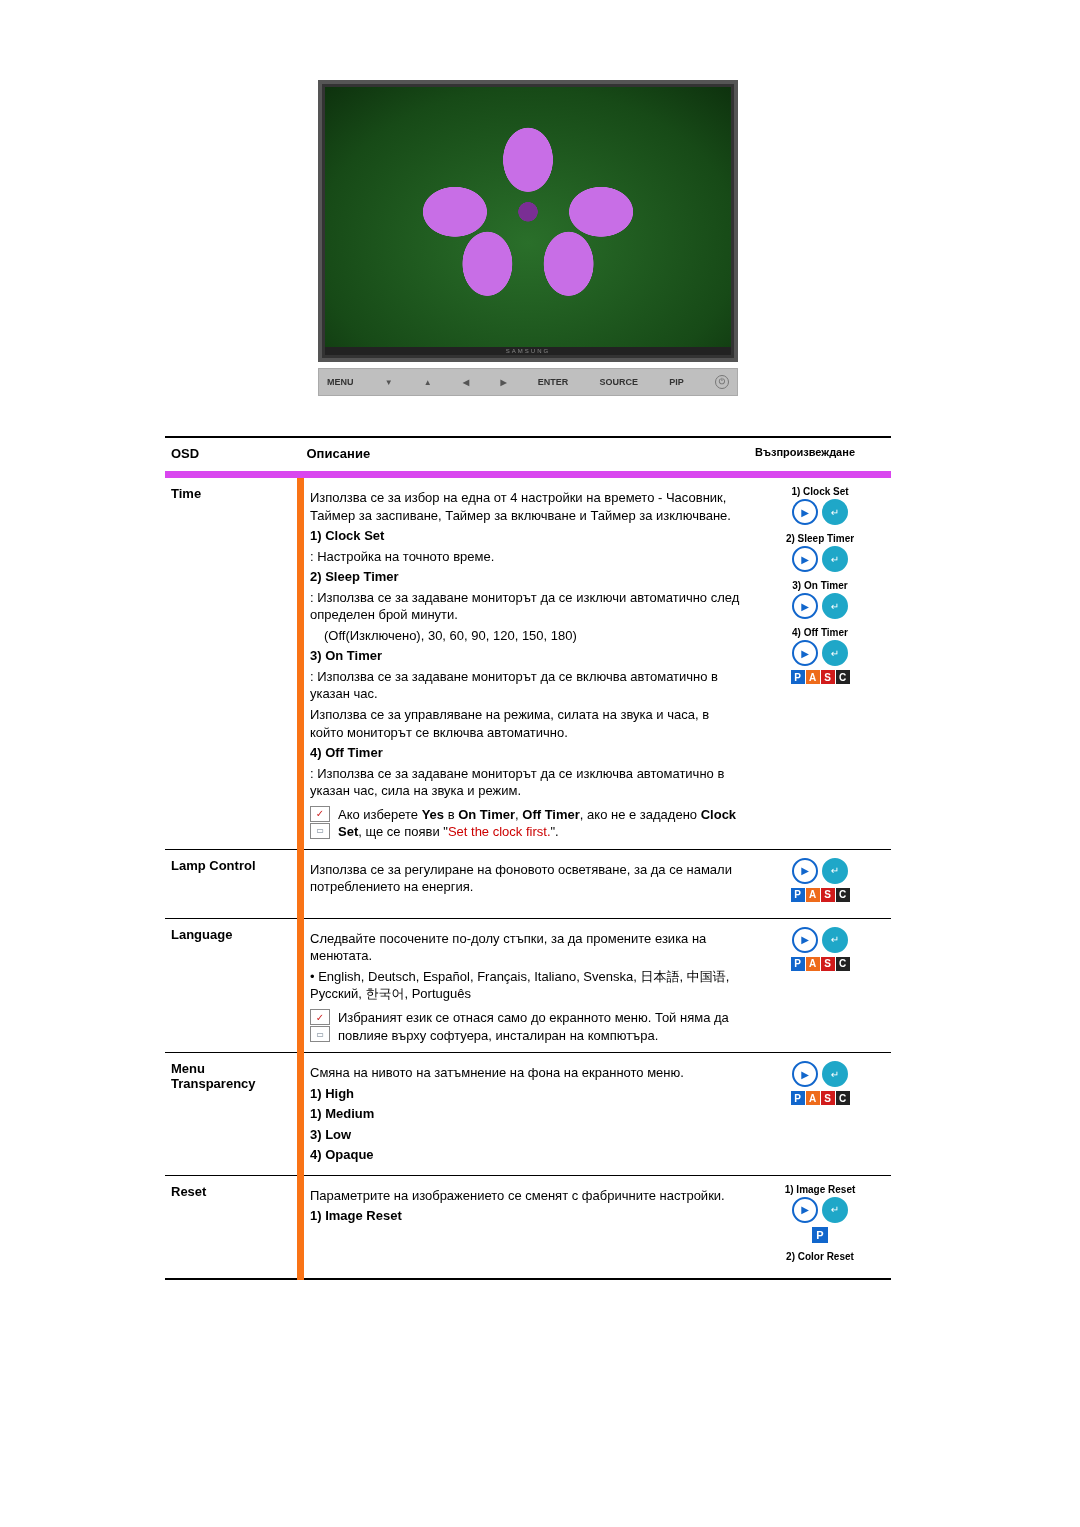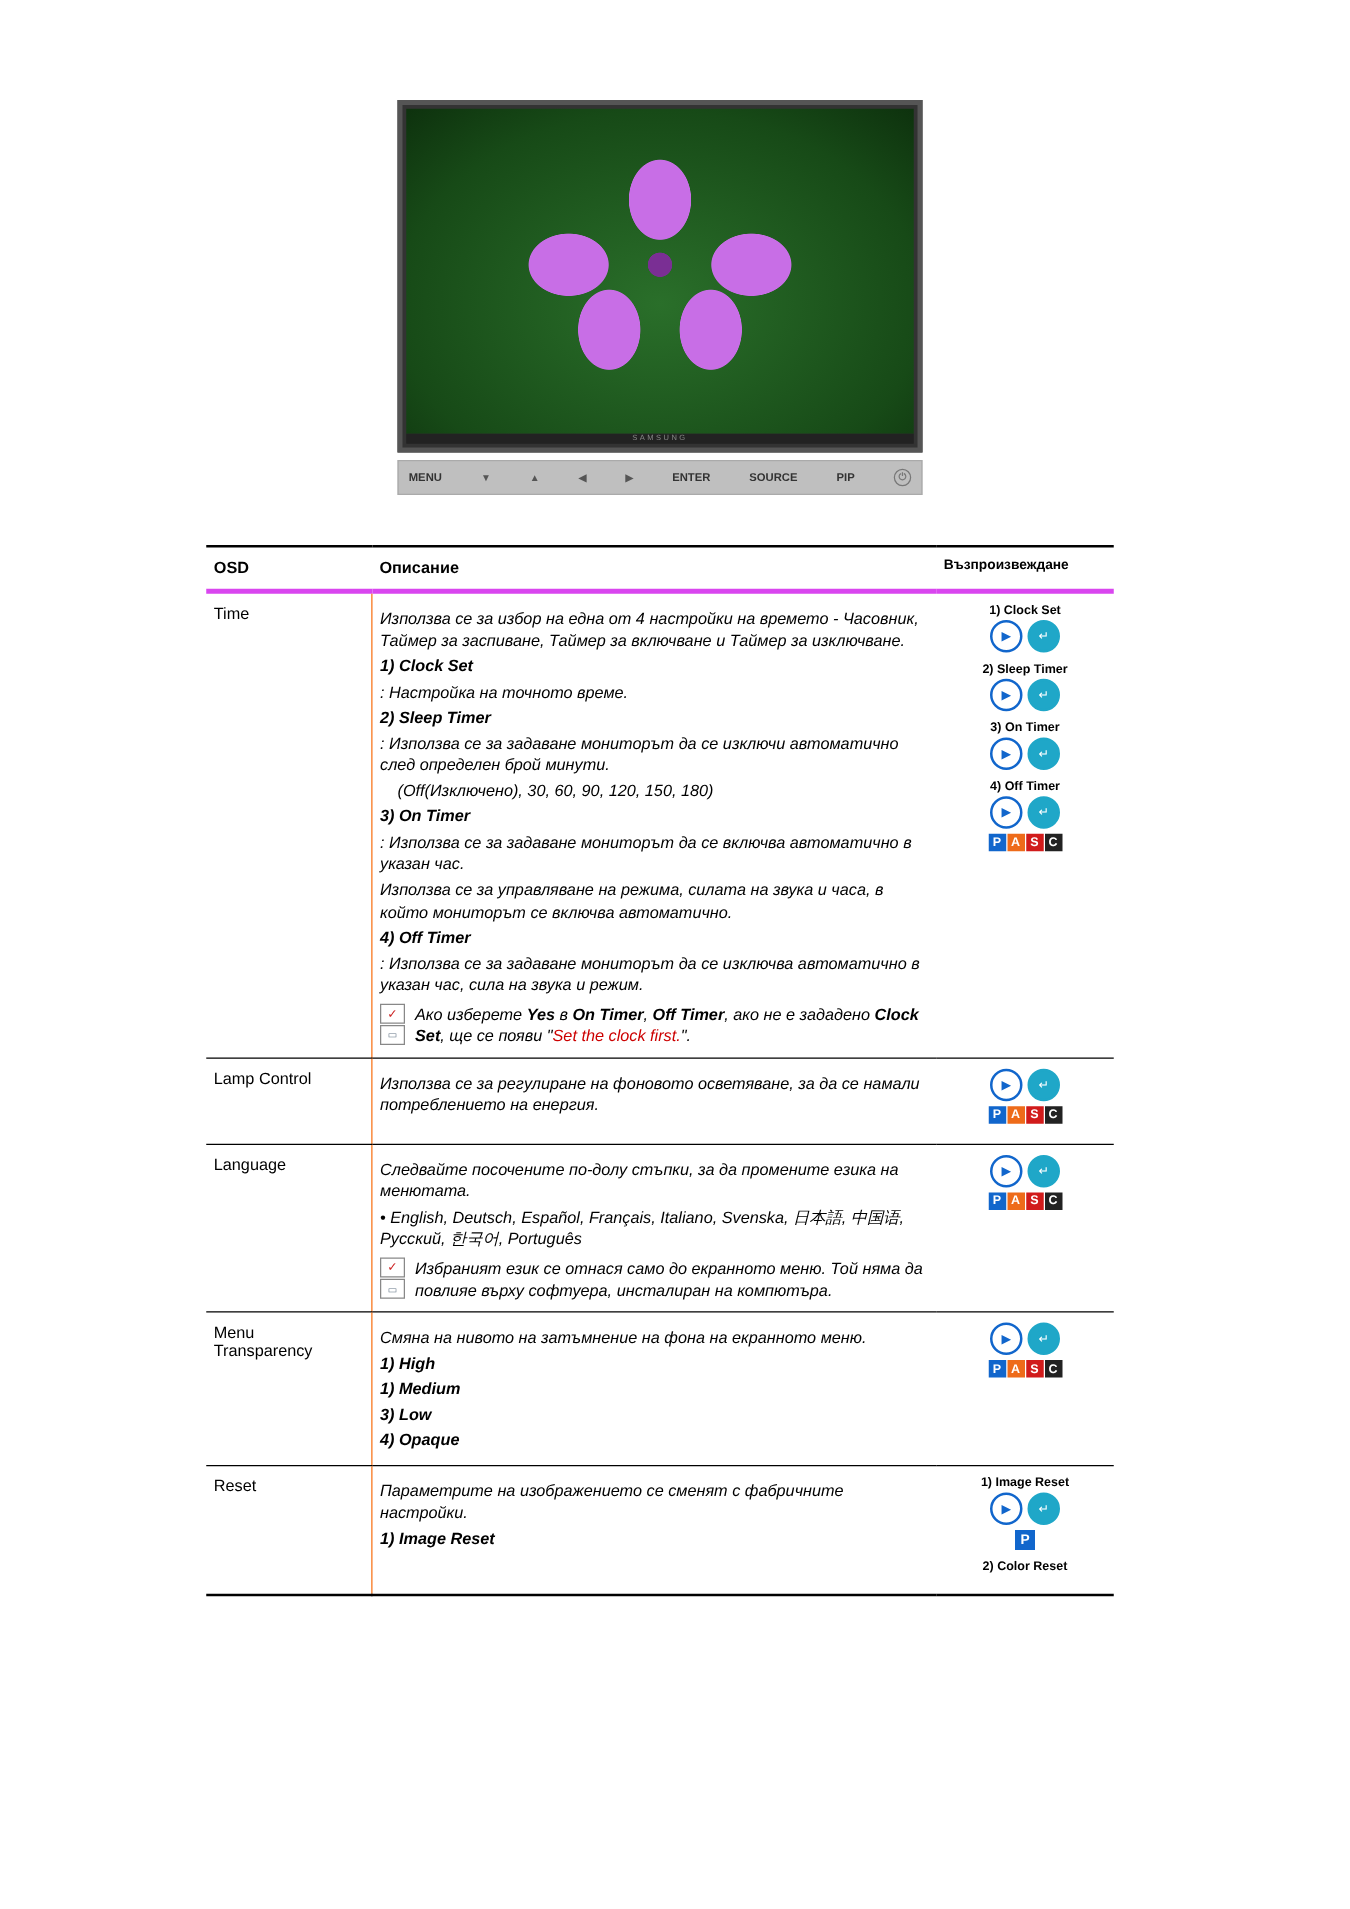--- a/index.html
+++ b/index.html
@@ -77,34 +77,34 @@
   table.osd {
     width:100%;
     border-collapse: collapse;
     border-top: 2px solid #000;
     border-bottom: 2px solid #000;
   }
   table.osd th {
     text-align:left;
     font-weight:bold;
     padding:8px 6px 10px 6px;
-    border-bottom:4px solid #d946ef;
+    border-bottom:7px solid #d946ef;
     vertical-align:top;
   }
   table.osd td {
     padding:8px 6px;
     vertical-align:top;
     border-bottom:1px solid #000;
   }
-  td.col-osd { width:120px; font-weight:normal; border-right:1px solid #f97316;}
+  td.col-osd { width:120px; font-weight:bold; border-right:7px solid #f97316;}
   th.col-osd { width:120px; }
   th.col-play, td.col-play { width:130px; text-align:center; font-size:11px;}
   td.col-desc { padding-left:10px; padding-right:10px;}
   .sub-bold { font-weight:bold; margin-top:6px;}
-  .desc p { margin:3px 0; line-height:1.35;font-style:italic;}
+  .desc p { margin:3px 0; line-height:1.35;}
   .desc .indent { margin-left:14px;}
   .red { color:#c00; }
   .note-row { display:flex; align-items:flex-start; gap:8px; margin-top:6px;}
   .note-icon { display:flex; flex-direction:column; gap:1px; flex:none;}
   .note-icon .sq {
     width:18px; height:14px; border:1px solid #888; display:flex; align-items:center; justify-content:center; font-size:10px;
   }
   .note-icon .sq.top { color:#c22;}
   .note-icon .sq.bot { font-size:8px; color:#678;}
   .lang-list { text-align:left; margin:4px 30px;}

